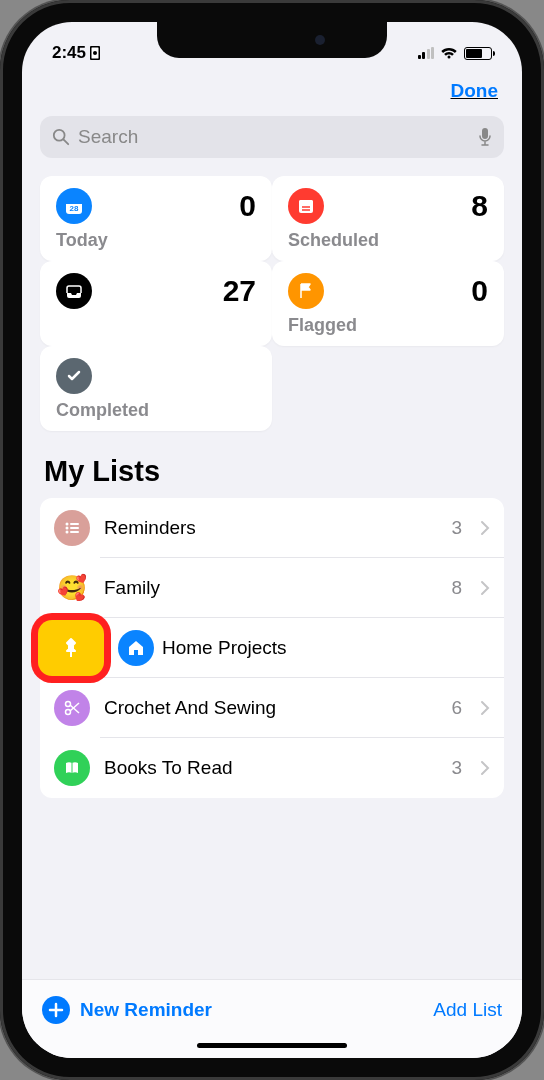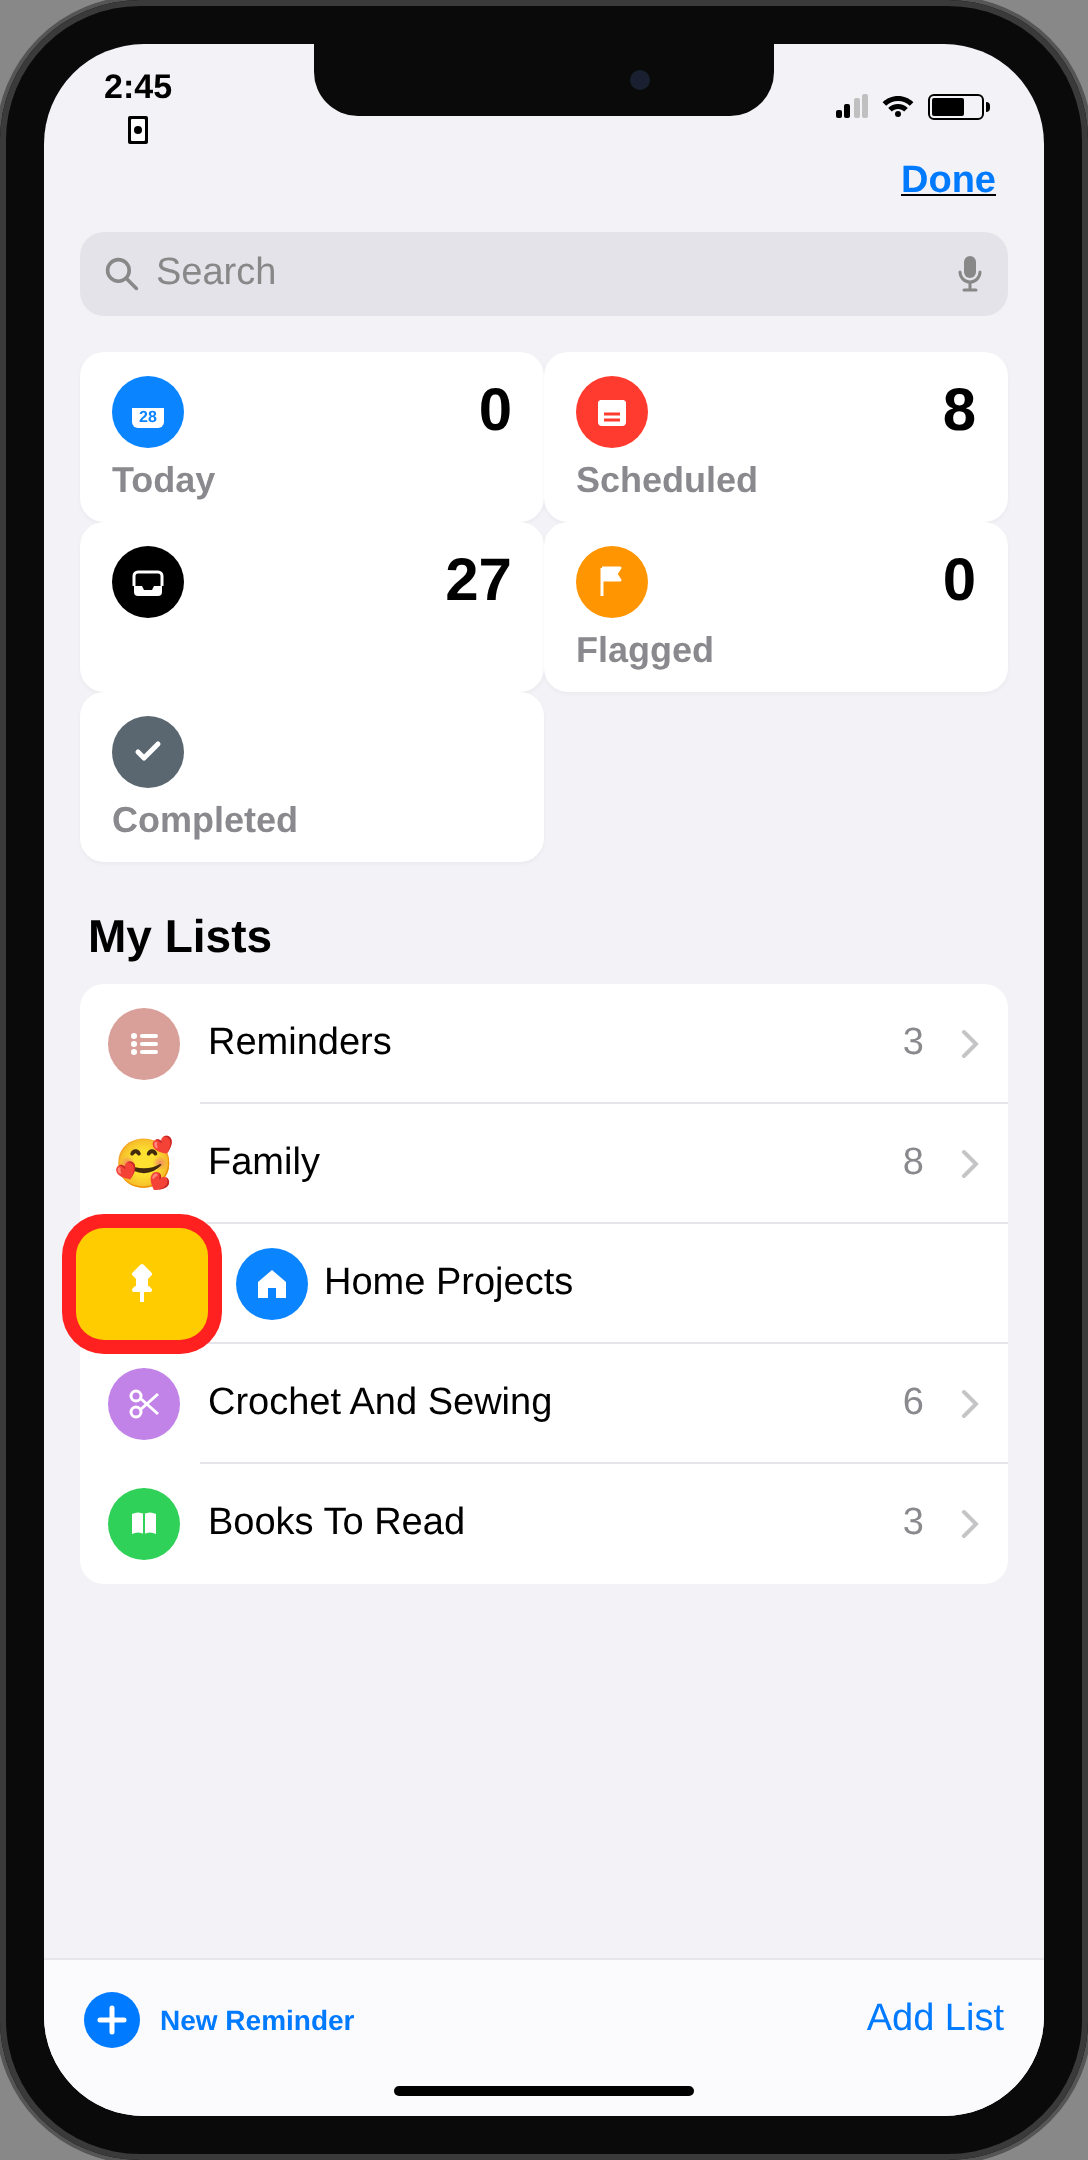--- a/index.html
+++ b/index.html
@@ -51,21 +51,21 @@
     }
     .status-bar {
       display: flex;
       justify-content: space-between;
       align-items: center;
       padding: 14px 30px 0;
       height: 48px;
       font-size: 17px;
       font-weight: 600;
     }
-    .status-left { display: flex; align-items: center; gap: 4px; flex-direction: column; }
+    .status-left { display: flex; align-items: center; gap: 4px; }
     .status-right { display: flex; align-items: center; gap: 6px; }
     .signal-bars { display: flex; align-items: flex-end; gap: 1.5px; height: 12px; }
     .bar { width: 3px; background: #000; border-radius: 1px; }
     .bar.empty { background: #c0c0c0; }
     .bar:nth-child(1){height:4px}.bar:nth-child(2){height:7px}.bar:nth-child(3){height:10px}.bar:nth-child(4){height:12px}
     .wifi-icon { width: 18px; height: 14px; }
     .battery { width: 28px; height: 13px; border: 1.5px solid #000; border-radius: 3px; position: relative; }
     .battery::after { content:''; position:absolute; right:-4px; top:3px; width:2px; height:5px; background:#000; border-radius:0 2px 2px 0; }
     .battery-fill { position:absolute; left:1px; top:1px; bottom:1px; width:60%; background:#000; border-radius:1px; }
     .lock-icon { width: 10px; height: 14px; }
@@ -109,21 +109,21 @@
     .card-count { font-size:30px; font-weight:700; }
     .card-label { color:#8a8a8e; font-size:18px; font-weight:600; margin-top:6px; }
     .card.completed .card-count { visibility:hidden; }
 
     .ic-today{background:#0a84ff}
     .ic-scheduled{background:#ff3b30}
     .ic-all{background:#000}
     .ic-flagged{background:#ff9500}
     .ic-completed{background:#5b6770}
 
-    .section-title { font-size:23px; font-weight:700; margin:4px 4px 10px; }
+    .section-title { font-size:29px; font-weight:700; margin:4px 4px 10px; }
 
     .lists {
       background:#fff;
       border-radius:12px;
       overflow:visible;
       position:relative;
     }
     .list-row {
       display:flex;
       align-items:center;
@@ -176,21 +176,21 @@
     .bottom-bar {
       position:absolute;
       bottom:0;left:0;right:0;
       background:#fbfbfd;
       border-top:1px solid #e5e5ea;
       padding:16px 20px 34px;
       display:flex;
       justify-content:space-between;
       align-items:center;
     }
-    .new-reminder { display:flex; align-items:center; gap:10px; color:#007aff; font-size:14px; font-weight:600; }
+    .new-reminder { display:flex; align-items:center; gap:10px; color:#007aff; font-size:19px; font-weight:600; }
     .plus-circle { width:28px;height:28px;border-radius:50%;background:#007aff;display:flex;align-items:center;justify-content:center;color:#fff; }
     .add-list { color:#007aff; font-size:19px; }
 
     .home-indicator {
       position:absolute;
       bottom:10px;left:50%;transform:translateX(-50%);
       width:150px;height:5px;background:#000;border-radius:3px;
     }
   </style>
 </head>

